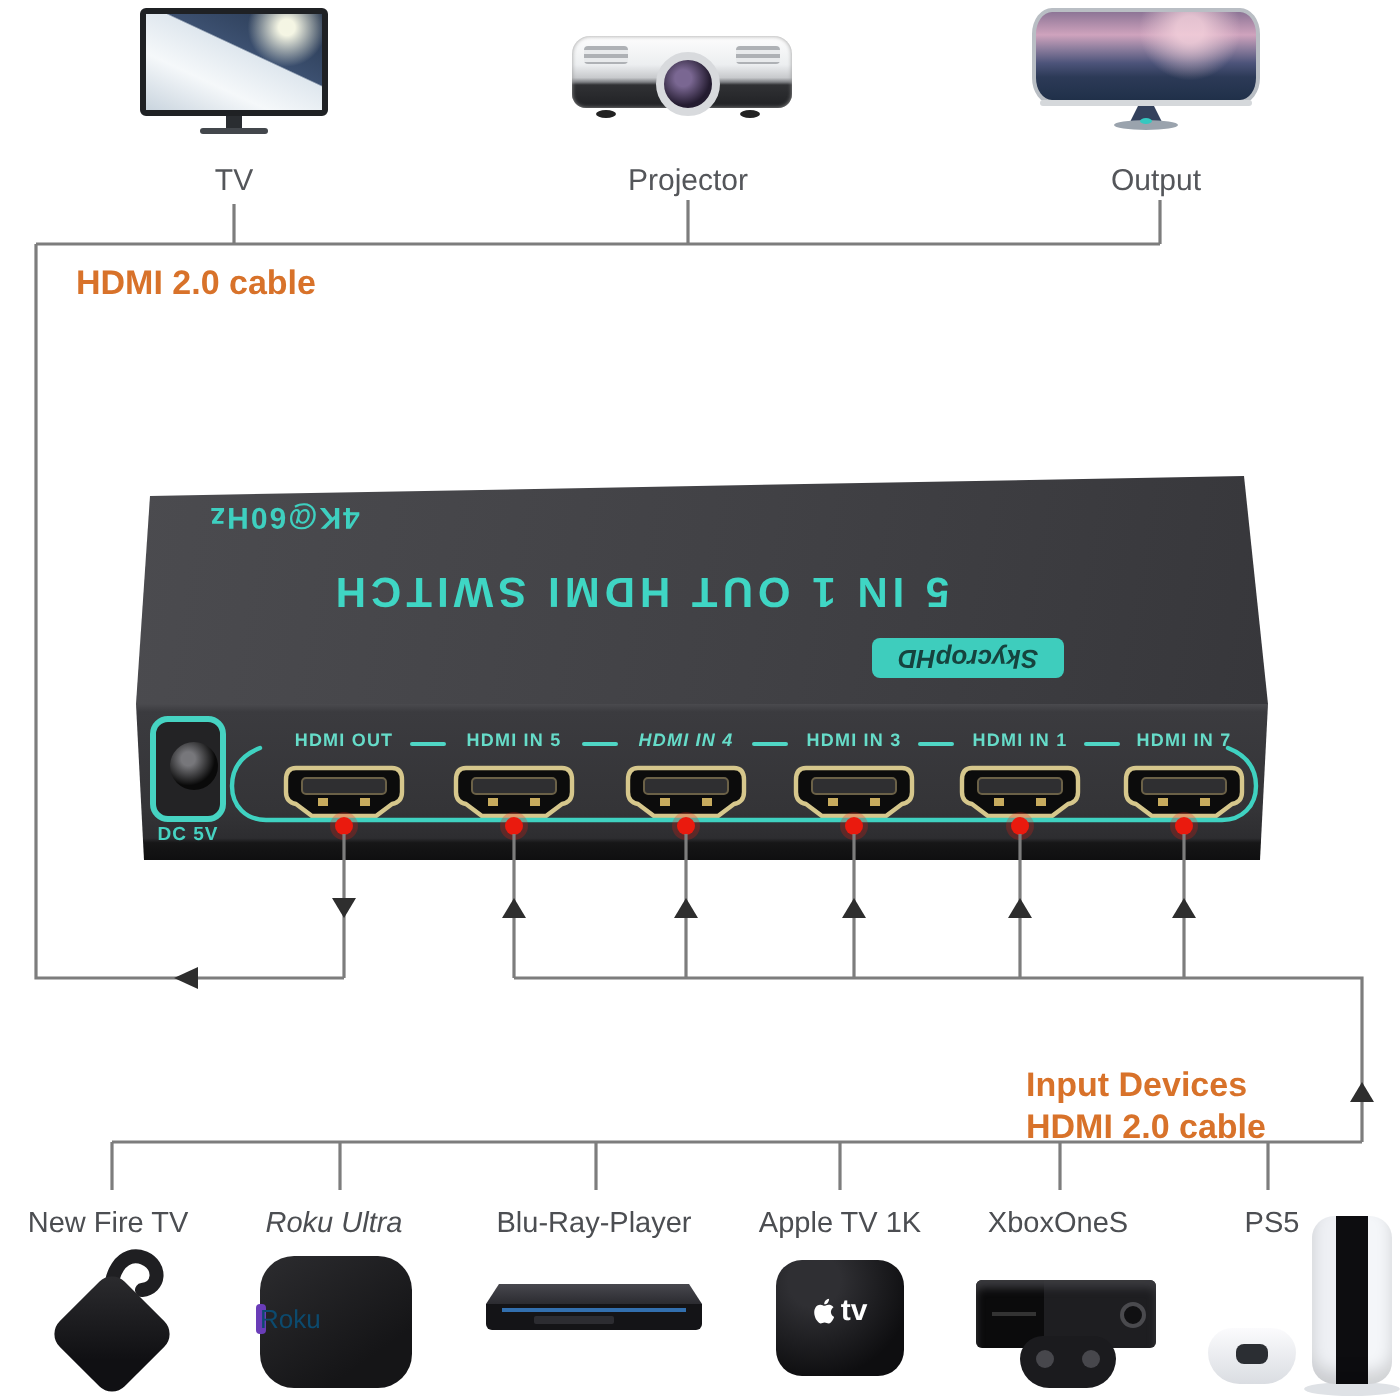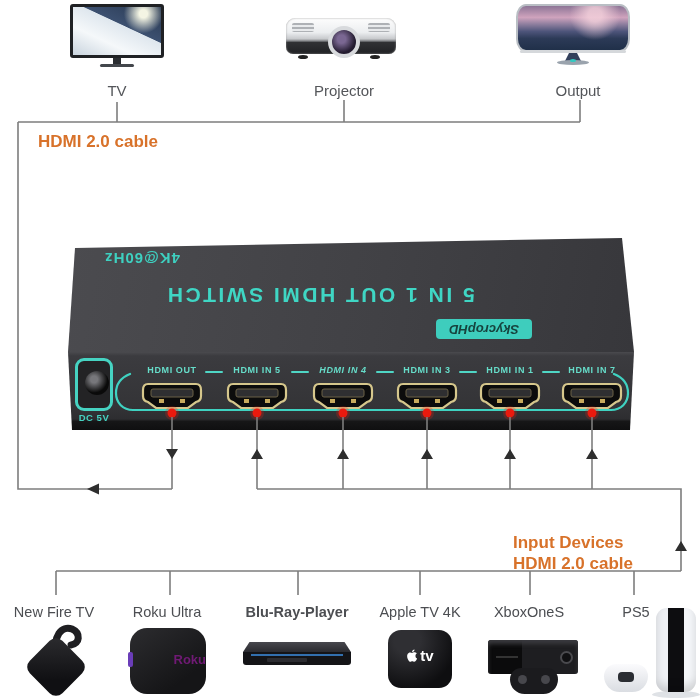--- a/index.html
+++ b/index.html
@@ -73,22 +73,22 @@
   #panel-deco{position:absolute;left:0;top:0;}
 
   
   .ftv-art{left:24px;top:622px;width:66px;height:76px;}
   .ftv-diamond{position:absolute;left:9px;top:22px;width:46px;height:46px;border-radius:9px;
     background:linear-gradient(135deg,#2d2d30 0%,#101013 70%);transform:rotate(45deg);}
   .roku-art{left:130px;top:628px;width:76px;height:66px;}
   .roku-box{position:absolute;left:0;top:0;width:76px;height:66px;border-radius:17px;
     background:linear-gradient(145deg,#2c2c2f 0%,#151517 75%);}
   .roku-tab{position:absolute;left:-2px;top:24px;width:5px;height:15px;background:#6a3db8;border-radius:2px;}
-  .roku-text{position:absolute;left:0;top:24px;width:76px;text-align:right;color:#701a75;
-    font-size:13px;font-weight:bold;}
+  .roku-text{position:absolute;left:0;top:24px;width:76px;text-align:left;color:#0c4a6e;
+    font-size:13px;font-weight:normal;}
   .br-art{left:243px;top:642px;width:108px;height:30px;}
   .br-top{position:absolute;left:0;top:0;width:108px;height:10px;background:linear-gradient(#48484e,#2b2b30);
     clip-path:polygon(6% 0,94% 0,100% 100%,0 100%);}
   .br-body{position:absolute;left:0;top:10px;width:108px;height:13px;background:#141417;border-radius:0 0 3px 3px;}
   .br-blue{position:absolute;left:8px;top:12px;width:92px;height:2px;background:#3a86d4;opacity:.8;}
   .br-tray{position:absolute;left:24px;top:16px;width:40px;height:4px;background:#2c2c31;border-radius:1px;}
   .atv-art{left:388px;top:630px;width:64px;height:58px;}
   .atv-box{position:absolute;left:0;top:0;width:64px;height:58px;border-radius:13px;
     background:radial-gradient(circle at 30% 18%,#2f2f33 0 20%,#0e0e10 75%);}
   .atv-logo{position:absolute;left:0;top:17px;width:64px;text-align:center;color:#fff;
@@ -258,23 +258,23 @@
           <circle cx="359" cy="61" r="4.5" fill="#ea1a0e"></circle>
         <circle cx="442" cy="61" r="7" fill="rgba(234,26,14,0.25)"></circle>
           <circle cx="442" cy="61" r="4.5" fill="#ea1a0e"></circle>
         <circle cx="524" cy="61" r="7" fill="rgba(234,26,14,0.25)"></circle>
           <circle cx="524" cy="61" r="4.5" fill="#ea1a0e"></circle>
       </g>
     </svg>
   </div>
 
   <div class="dev-label bottom" style="left:4px;top:604px;width:100px;">New Fire TV</div>
-  <div class="dev-label bottom" style="left:117px;top:604px;width:100px;">Roku Ultra</div>
-  <div class="dev-label bottom" style="left:237px;top:604px;width:120px;font-weight:bold;">Blu-Ray-Player</div>
-  <div class="dev-label bottom" style="left:370px;top:604px;width:100px;">Apple TV 4K</div>
+  <div class="dev-label bottom" style="left:117px;top:604px;width:100px;font-style:italic;">Roku Ultra</div>
+  <div class="dev-label bottom" style="left:237px;top:604px;width:120px;">Blu-Ray-Player</div>
+  <div class="dev-label bottom" style="left:370px;top:604px;width:100px;">Apple TV 1K</div>
   <div class="dev-label bottom" style="left:479px;top:604px;width:100px;">XboxOneS</div>
   <div class="dev-label bottom" style="left:586px;top:604px;width:100px;">PS5</div>
 
   <div class="abs ftv-art">
     <svg width="66" height="40" style="position:absolute;left:0;top:0;">
       <path d="M33,34 C28,14 38,3 48,7 C57,11 56,22 47,23" stroke="#1f1f22" stroke-width="7" fill="none" stroke-linecap="round"></path>
     </svg>
     <div class="ftv-diamond"></div>
   </div>
 

